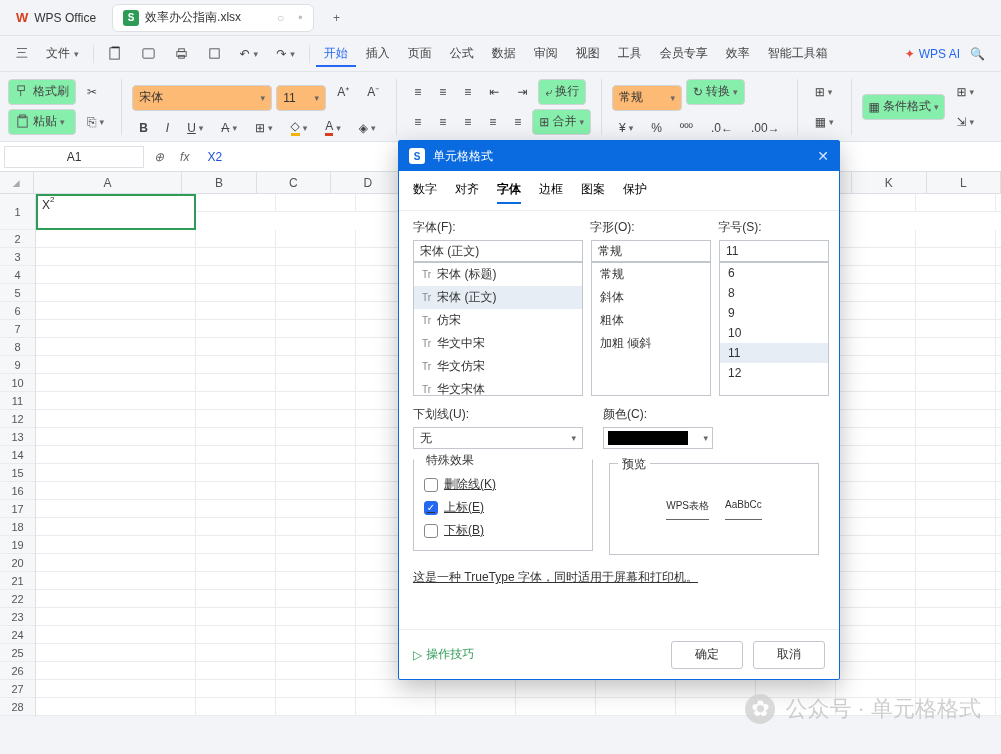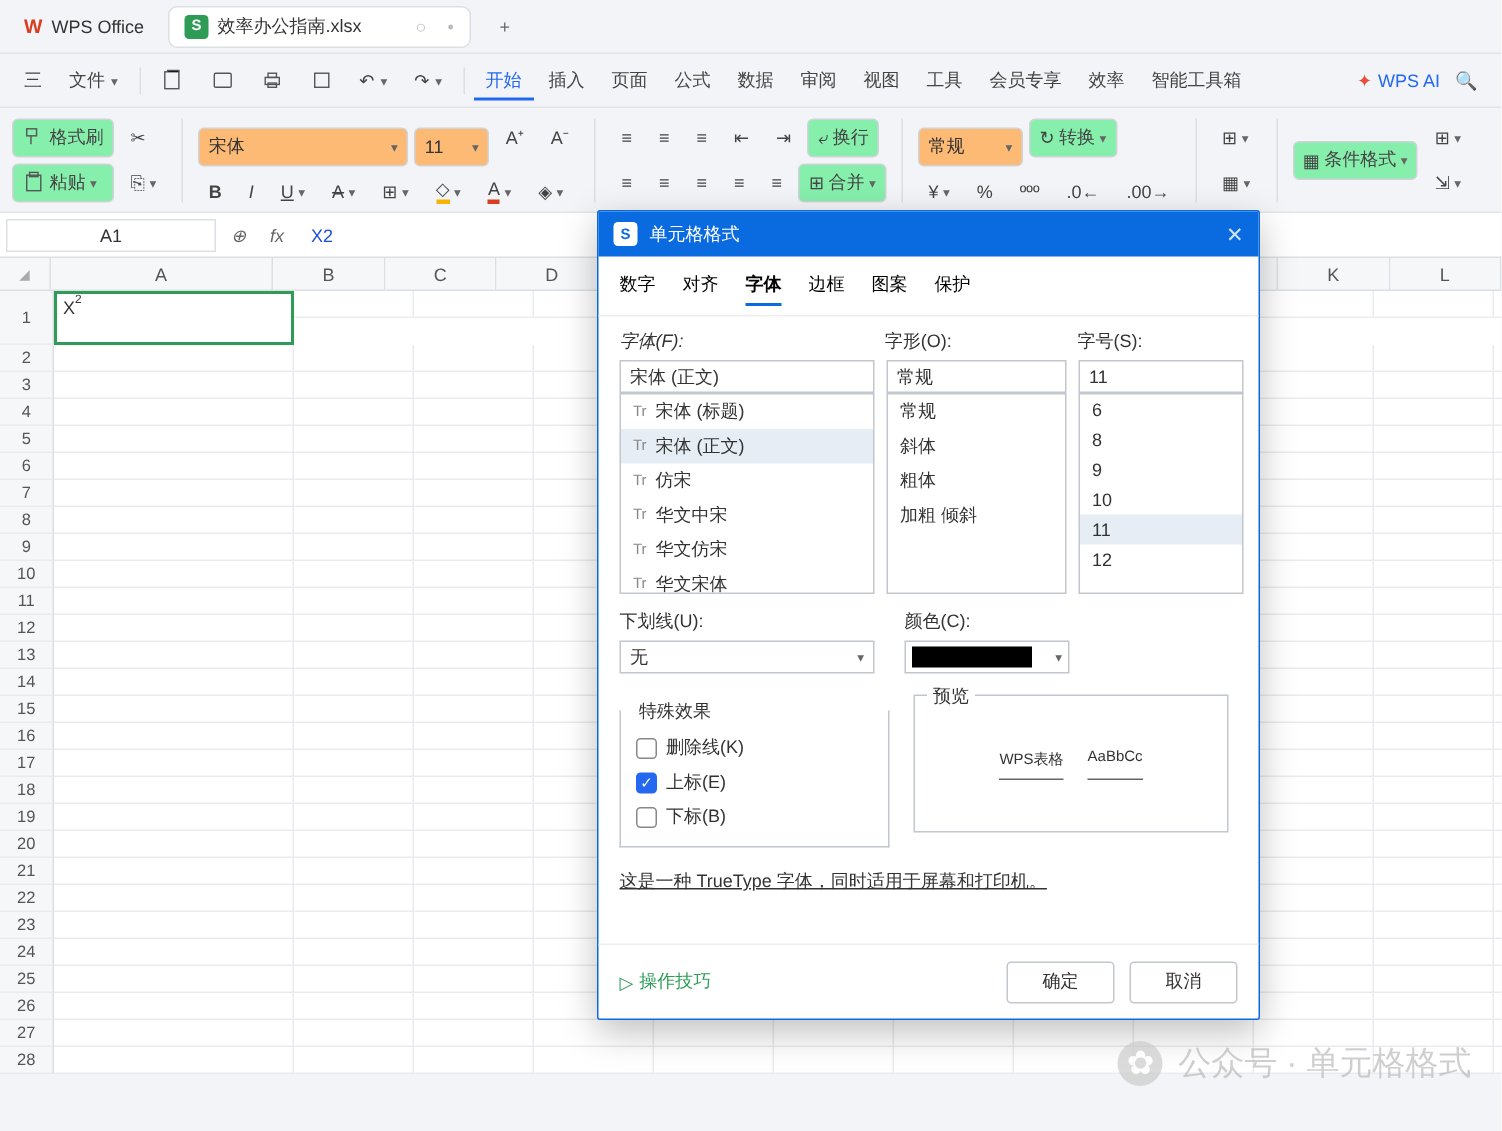--- a/index.html
+++ b/index.html
@@ -60,41 +60,41 @@
 .dialog { position: absolute; left: 398px; top: 140px; width: 442px; height: 540px; background: #fff; border: 1px solid #0a6adf; box-shadow: 0 8px 24px rgba(0,0,0,0.25); border-radius: 2px; }
 .dlg-title { height: 30px; background: #0a6adf; color: #fff; display: flex; align-items: center; padding: 0 10px; gap: 8px; }
 .dlg-title .s-badge { background: #fff; color: #0a6adf; }
 .dlg-close { margin-left: auto; color: #cfe4ff; font-size: 14px; }
 .dlg-tabs { display: flex; gap: 18px; padding: 10px 14px 6px; border-bottom: 1px solid #eee; }
 .dlg-tab { color: #000000; padding-bottom: 4px; }
 .dlg-tab.active { color: #000000; font-weight: 600; border-bottom: 2px solid #0a6adf; }
 .dlg-body { padding: 8px 14px; }
 .lbl-row { display: flex; gap: 12px; margin-bottom: 4px; }
 .lbl-row .lbl { font-size: 12px; color: #333; }
-.lbl.f { width: 170px; font-style: italic; }
+.lbl.f { width: 170px; }
 .lbl.s { width: 120px; }
 .lbl.z { width: 110px; }
 .combo { border: 1px solid #c2c6cd; height: 22px; padding: 0 6px; display: flex; align-items: center; }
 .combo.f { width: 170px; }
 .combo.s { width: 120px; }
 .combo.z { width: 110px; }
 .listbox { border: 1px solid #c2c6cd; height: 134px; overflow: hidden; }
 .listbox.f { width: 170px; }
 .listbox.s { width: 120px; }
 .listbox.z { width: 110px; }
 .li { padding: 3px 8px; display: flex; align-items: center; gap: 6px; font-size: 12px; }
 .li.sel { background: #e6edf5; }
 .font-icon { font-size: 10px; color: #888; }
 .three-col { display: flex; gap: 8px; }
 .mid-row { display: flex; gap: 20px; margin-top: 10px; }
 .mid-col { display: flex; flex-direction: column; gap: 4px; }
 .sel-input { border: 1px solid #c2c6cd; height: 22px; width: 170px; display:flex;align-items:center;justify-content:space-between;padding:0 6px;}
 .color-sel { border: 1px solid #c2c6cd; height: 22px; width: 110px; display:flex;align-items:center;justify-content:space-between;padding:0 4px;}
 .swatch { width: 80px; height: 14px; background: #000; }
-.fx-box { border: 1px solid #c2c6cd; border-top-color:#fff; padding: 10px; margin-top: 24px; position: relative; width: 180px; height: 92px; }
+.fx-box { border: 1px solid #c2c6cd; border-top-color:#fff; padding: 10px; margin-top: 10px; position: relative; width: 180px; height: 92px; text-decoration: underline; }
 .fx-legend { position: absolute; top: -8px; left: 8px; background: #fff; padding: 0 4px; font-size: 12px; }
 .chk { display: flex; align-items: center; gap: 6px; margin: 6px 0; }
 .chk-box { width: 14px; height: 14px; border: 1px solid #888; border-radius: 3px; display:flex;align-items:center;justify-content:center; }
 .chk-box.checked { background: #2468f2; border-color: #2468f2; color: #fff; font-size: 10px; }
 .preview-box { border: 1px solid #c2c6cd; width: 210px; height: 92px; margin-top: 14px; position: relative; display:flex;align-items:center;justify-content:center; }
 .preview-legend { position: absolute; top: -8px; left: 8px; background: #fff; padding: 0 4px; font-size: 12px; }
 .preview-text { font-size: 11px; display:flex;gap:16px; }
 .preview-text span { border-bottom: 1px solid #666; padding-bottom: 6px; font-size:10px; }
 .note { margin-top: 14px; font-size: 12px; color: #333; text-decoration: underline; }
 .dlg-footer { position: absolute; bottom: 0; left: 0; right: 0; height: 50px; display: flex; align-items: center; padding: 0 14px; gap: 10px; border-top: 1px solid #eee; }

